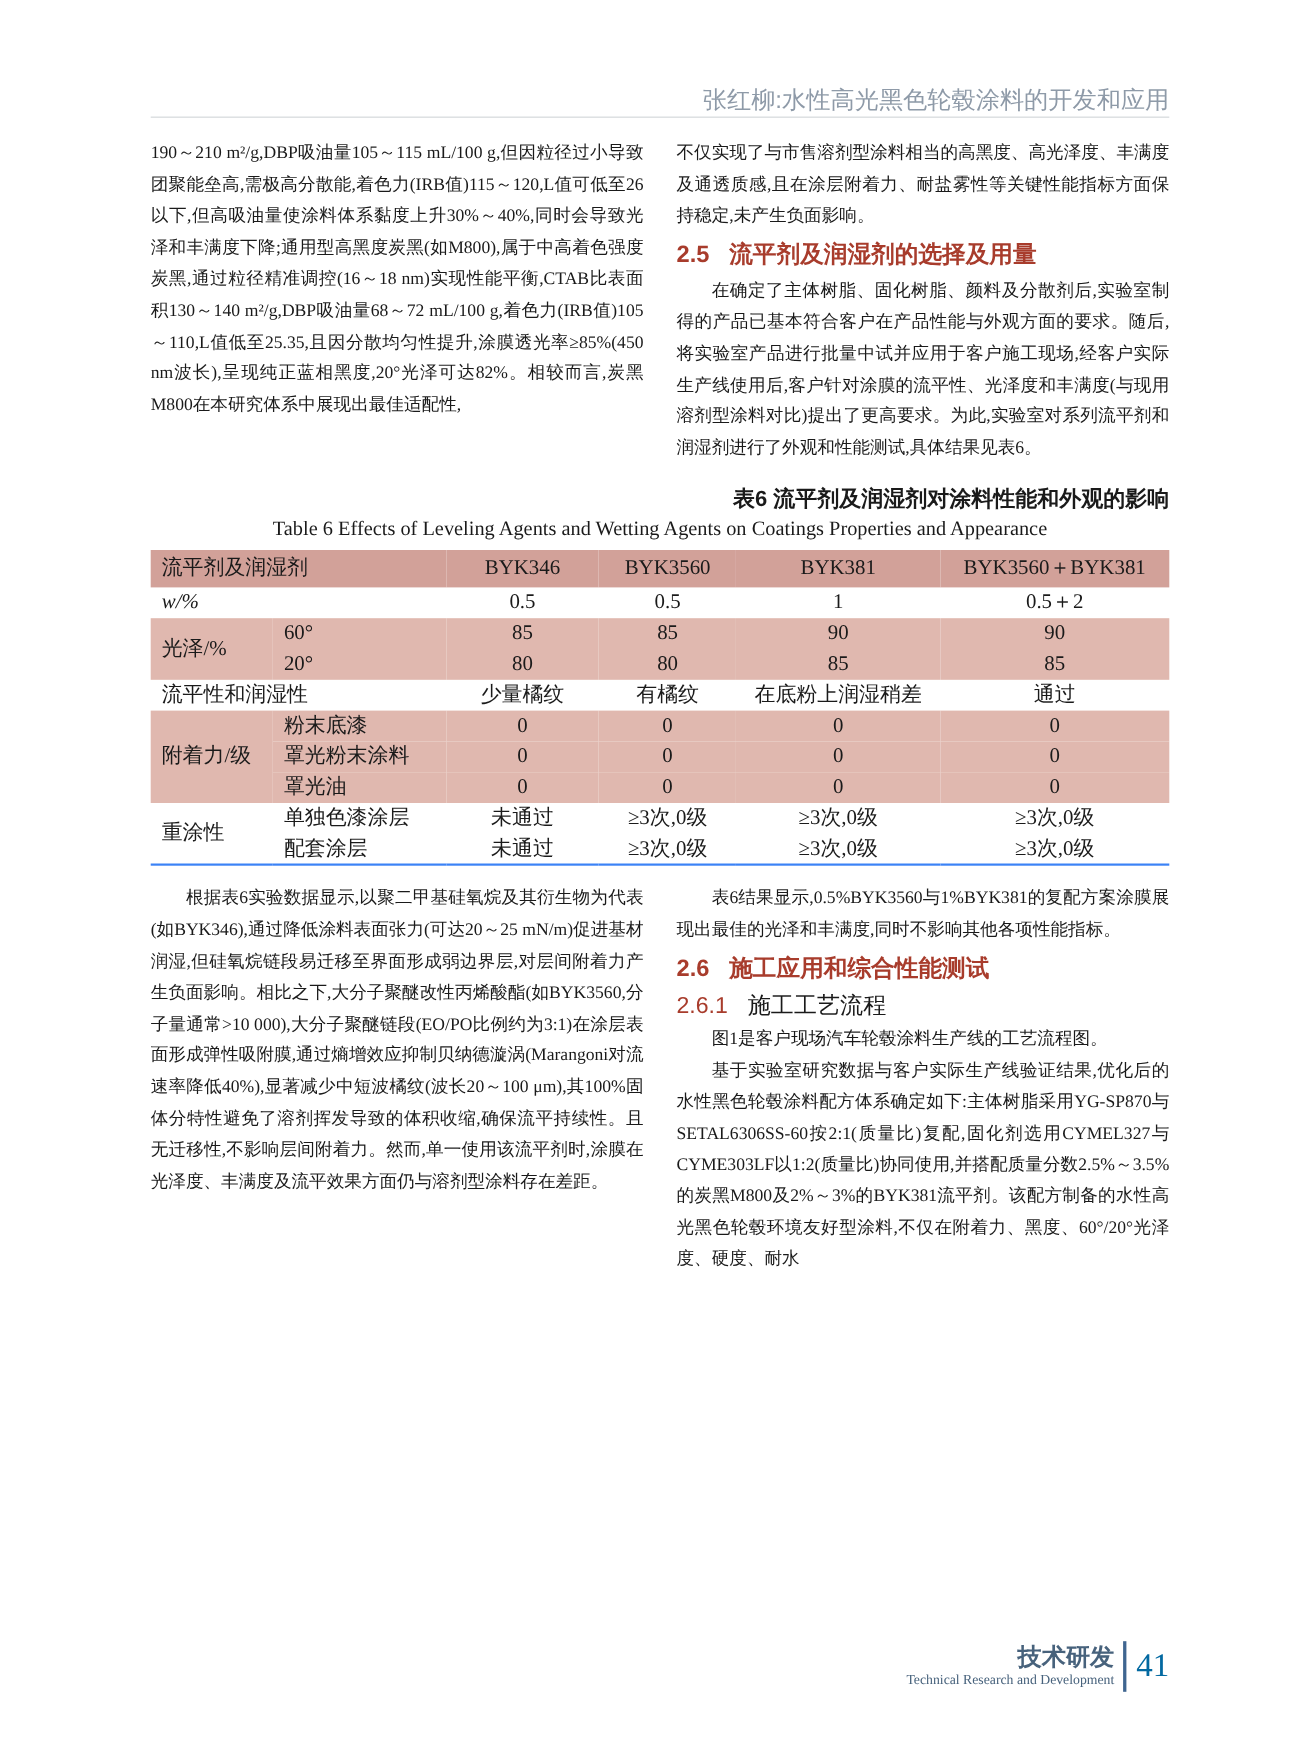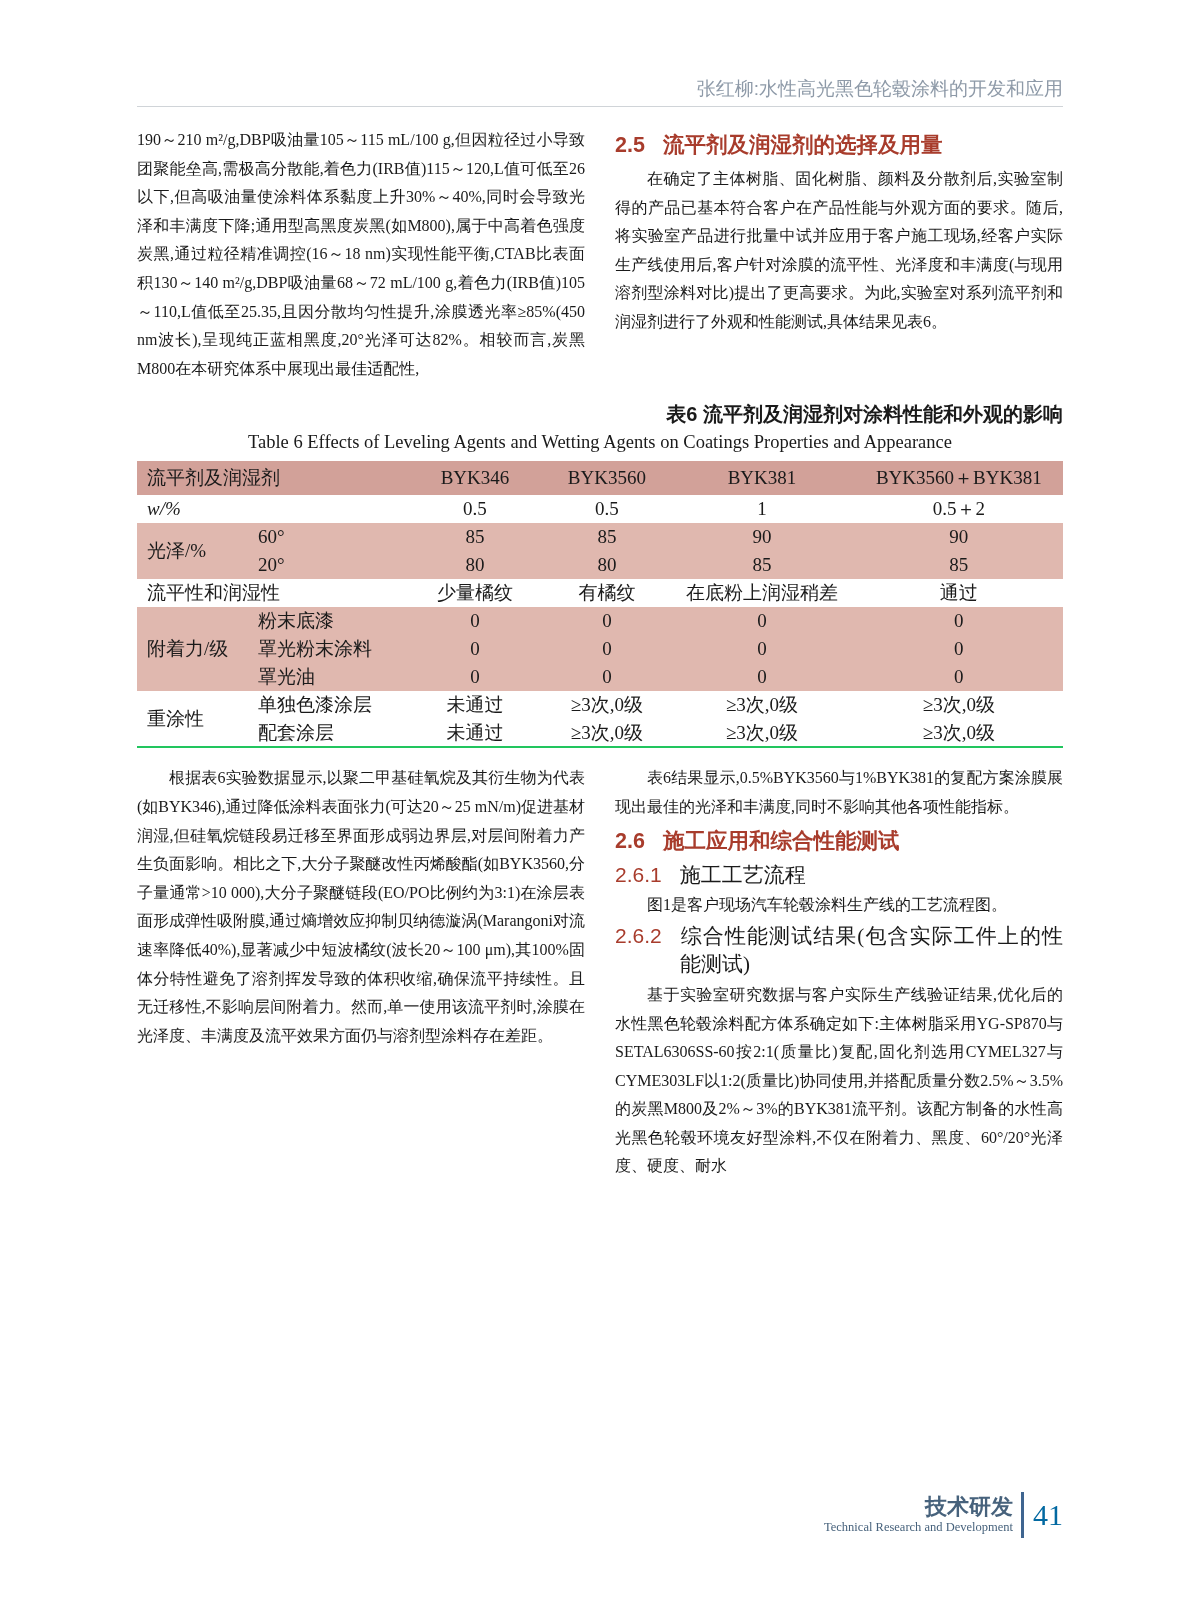--- a/index.html
+++ b/index.html
@@ -7,21 +7,21 @@
   body {
     width: 1187px; height: 1600px;
     position: relative;
     font-family: "Liberation Serif", "DejaVu Serif", serif;
     color: #1a1a1a;
     overflow: hidden;
   }
   .running-head {
     position: absolute; top: 76px; left: 137px; width: 926px;
     text-align: right;
-    font-size: 19px; color: #8e9aa8;
+    font-size: 22px; color: #8e9aa8;
     font-family: "Liberation Sans", "DejaVu Sans", sans-serif;
   }
   .head-rule {
     position: absolute; top: 106px; left: 137px; width: 926px;
     border-top: 1px solid #d0d4d8;
   }
   .content { position: absolute; left: 137px; top: 126px; width: 926px; }
   .cols { display: flex; gap: 30px; }
   .col { width: 448px; }
   p.body-para {
@@ -52,21 +52,21 @@
     font-family: "Liberation Sans", "DejaVu Sans", sans-serif;
     margin-bottom: 4px;
   }
   .cap-en {
     text-align: center; font-weight: normal; font-size: 18.5px;
     font-family: "Liberation Serif", "DejaVu Serif", serif;
     margin-bottom: 8px;
   }
   table.t6 {
     width: 100%; border-collapse: collapse; table-layout: fixed;
-    font-size: 19px; border-bottom: 2px solid #22c55e;
+    font-size: 19px; border-bottom: 2px solid #3b82f6;
   }
   table.t6 td {
     height: 28px; text-align: center; vertical-align: middle;
     padding: 2px 4px; line-height: 22px;
   }
   table.t6 .row-header td { background: #d2a199; height: 34px; }
   table.t6 .row-pink td { background: #e0b8af; }
   table.t6 .cell-left { text-align: left; padding-left: 10px; }
   table.t6 .italic { font-style: italic; }
   
@@ -89,20 +89,21 @@
 <div class="running-head">张红柳:水性高光黑色轮毂涂料的开发和应用</div>
 <div class="head-rule"></div>
 
 <div class="content">
 
   <div class="cols">
     <div class="col">
       <p class="body-para">190～210 m²/g,DBP吸油量105～115 mL/100 g,但因粒径过小导致团聚能垒高,需极高分散能,着色力(IRB值)115～120,L值可低至26以下,但高吸油量使涂料体系黏度上升30%～40%,同时会导致光泽和丰满度下降;通用型高黑度炭黑(如M800),属于中高着色强度炭黑,通过粒径精准调控(16～18 nm)实现性能平衡,CTAB比表面积130～140 m²/g,DBP吸油量68～72 mL/100 g,着色力(IRB值)105～110,L值低至25.35,且因分散均匀性提升,涂膜透光率≥85%(450 nm波长),呈现纯正蓝相黑度,20°光泽可达82%。相较而言,炭黑M800在本研究体系中展现出最佳适配性,</p>
     </div>
     <div class="col">
+      <p class="body-para">不仅实现了与市售溶剂型涂料相当的高黑度、高光泽度、丰满度及通透质感,且在涂层附着力、耐盐雾性等关键性能指标方面保持稳定,未产生负面影响。</p>
       <div class="h2">
         <span class="h-num">2.5</span><span>流平剂及润湿剂的选择及用量</span>
       </div>
       <p class="body-para indent">在确定了主体树脂、固化树脂、颜料及分散剂后,实验室制得的产品已基本符合客户在产品性能与外观方面的要求。随后,将实验室产品进行批量中试并应用于客户施工现场,经客户实际生产线使用后,客户针对涂膜的流平性、光泽度和丰满度(与现用溶剂型涂料对比)提出了更高要求。为此,实验室对系列流平剂和润湿剂进行了外观和性能测试,具体结果见表6。</p>
     </div>
   </div>
 
   <div class="table-block">
     <div class="cap-zh">表6  流平剂及润湿剂对涂料性能和外观的影响</div>
     <div class="cap-en">Table 6   Effects of Leveling Agents and Wetting Agents on Coatings Properties and Appearance</div>
@@ -199,23 +200,20 @@
     </div>
     <div class="col">
       <p class="body-para indent">表6结果显示,0.5%BYK3560与1%BYK381的复配方案涂膜展现出最佳的光泽和丰满度,同时不影响其他各项性能指标。</p>
       <div class="h2">
         <span class="h-num">2.6</span><span>施工应用和综合性能测试</span>
       </div>
       <div class="h3">
         <span class="h-num">2.6.1</span><span>施工工艺流程</span>
       </div>
       <p class="body-para indent">图1是客户现场汽车轮毂涂料生产线的工艺流程图。</p>
-      <div class="h3 hang">
-        <span class="h-num">2.6.2</span><span>综合性能测试结果(包含实际工件上的性能测试)</span>
-      </div>
       <p class="body-para indent">基于实验室研究数据与客户实际生产线验证结果,优化后的水性黑色轮毂涂料配方体系确定如下:主体树脂采用YG-SP870与SETAL6306SS-60按2:1(质量比)复配,固化剂选用CYMEL327与CYME303LF以1:2(质量比)协同使用,并搭配质量分数2.5%～3.5%的炭黑M800及2%～3%的BYK381流平剂。该配方制备的水性高光黑色轮毂环境友好型涂料,不仅在附着力、黑度、60°/20°光泽度、硬度、耐水</p>
     </div>
   </div>
 
 </div>
 
 <div class="footer">
   <div class="footer-labels">
     <div class="footer-zh">技术研发</div>
     <div class="footer-en">Technical Research and Development</div>

